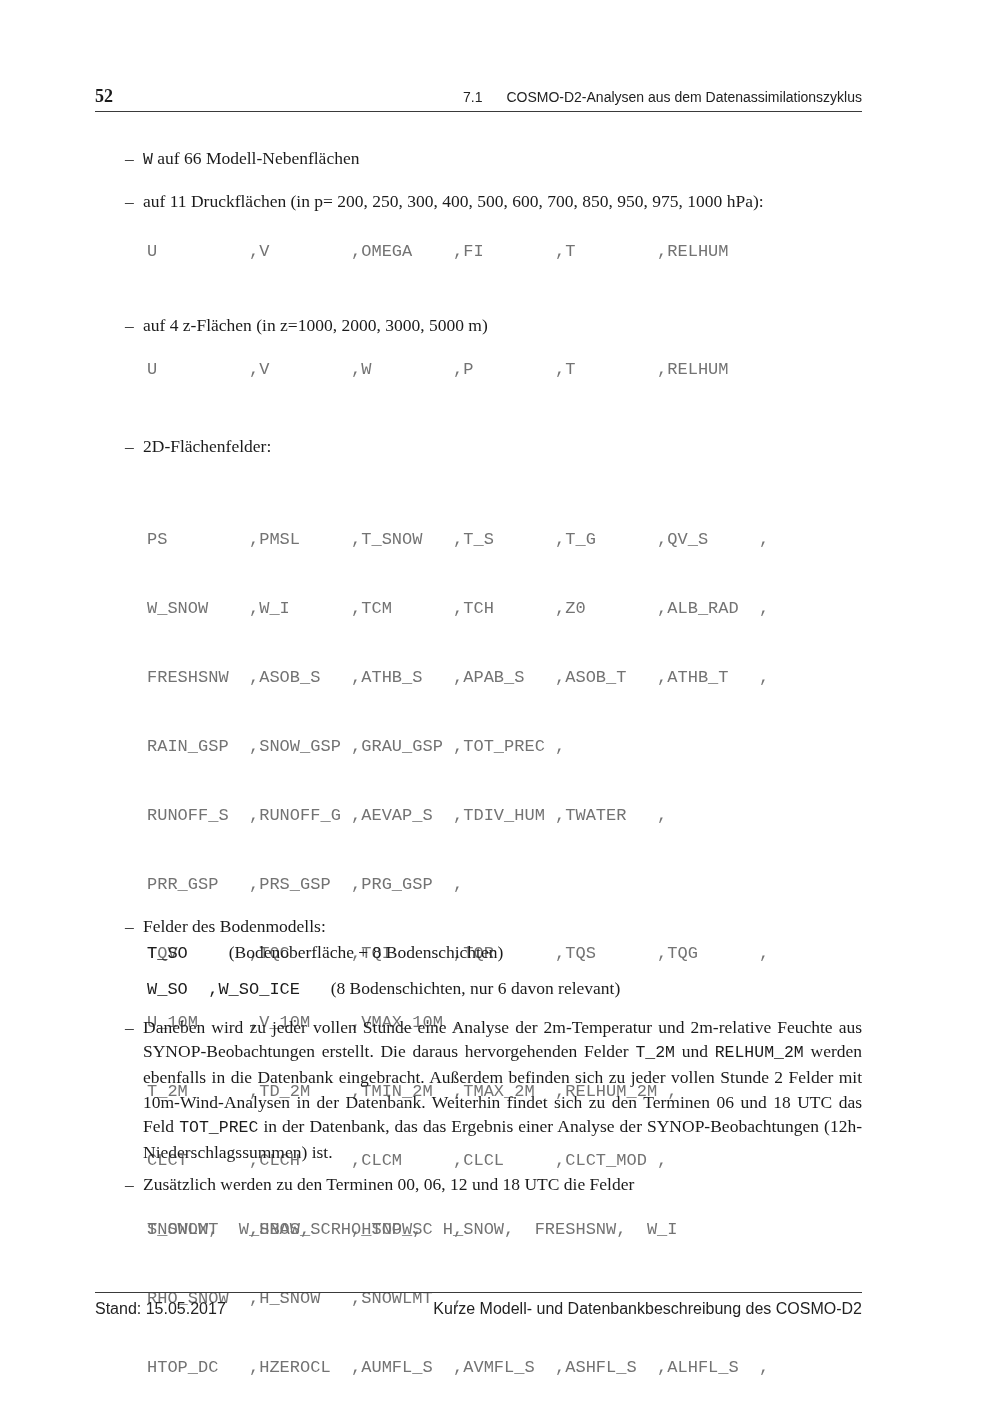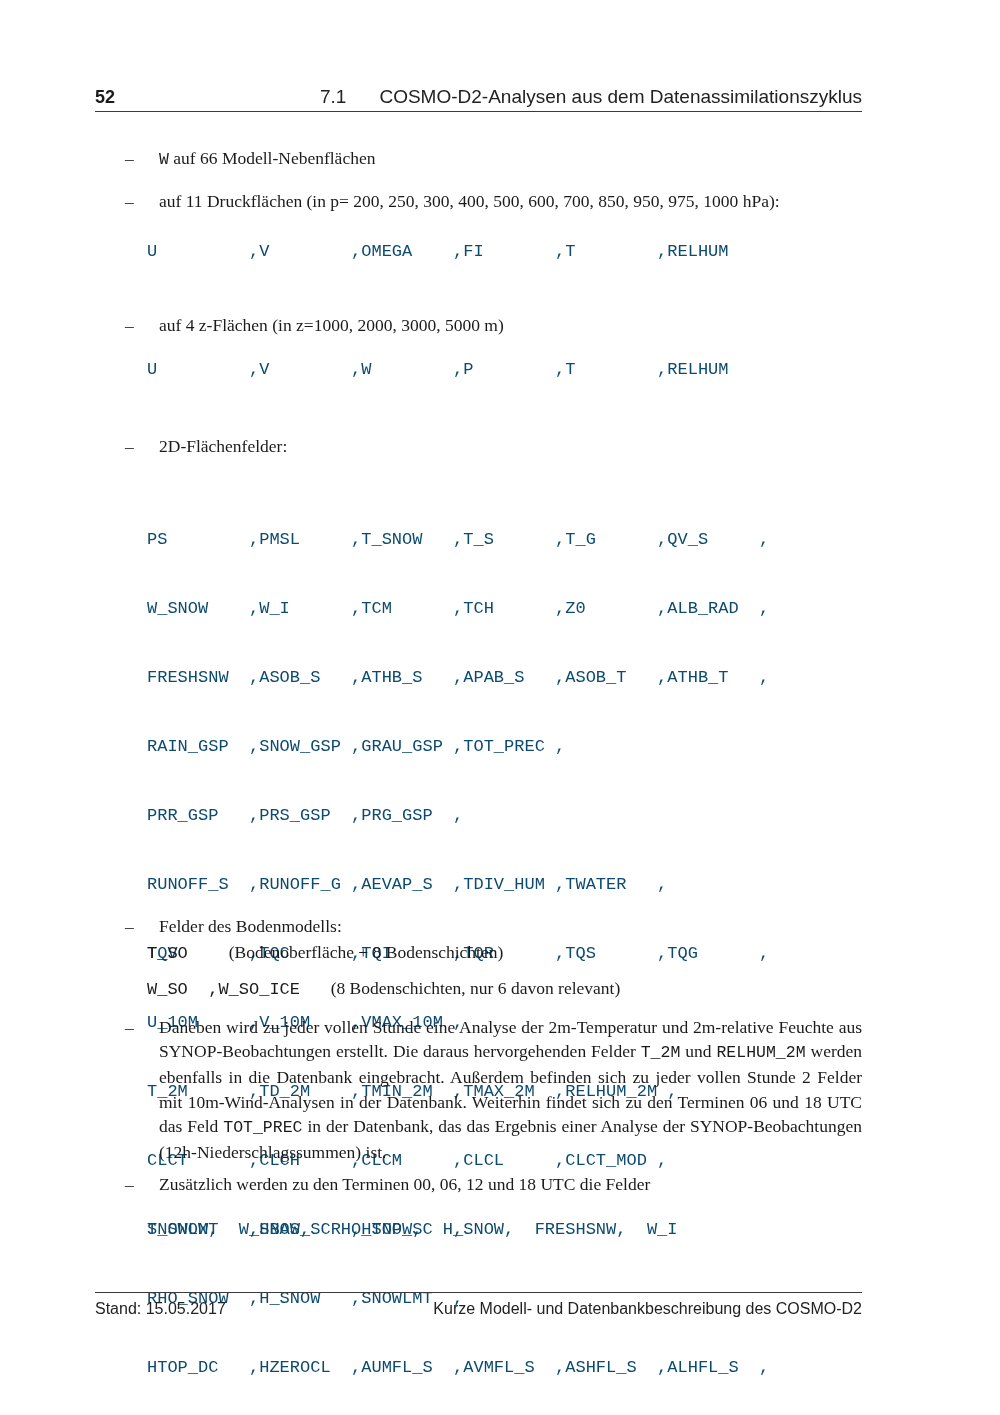--- a/index.html
+++ b/index.html
@@ -13,47 +13,47 @@
     color: #1b1b1b;
     font-family: "Liberation Serif", serif;
   }
   
   .header-row {
     position: absolute;
     left: 95px; top: 86px; width: 767px;
     display: flex; justify-content: space-between; align-items: baseline;
   }
   .page-number {
-    font-family: Liberation Sans, sans-serif;
+    font-family: Liberation Serif, serif;
     font-weight: bold; font-size: 18px;
   }
   .header-section {
     font-family: "Liberation Sans", sans-serif;
-    font-size: 19px; display: flex; gap: 33px; color: #222;
+    font-size: 14px; display: flex; gap: 24px; color: #222;
   }
   .rule {
     position: absolute; left: 95px; width: 767px; height: 1px;
     background: #3a3a3a;
   }
   .header-rule { top: 111px; }
   .footer-rule { top: 1292px; }
   
   .bullet {
     position: absolute; left: 125px; width: 737px;
     font-size: 17.5px; line-height: 24.2px;
   }
   .bullet .dash { position: absolute; left: 0; top: 0; }
-  .bullet .btext { display: block; margin-left: 34px; }
+  .bullet .btext { display: block; margin-left: 18px; }
   .justify .btext { text-align: justify; }
   
   .mono-block {
     position: absolute; left: 147px;
     font-family: "Liberation Mono", monospace;
     font-size: 17px; line-height: 23px;
-    white-space: pre; color: #0c4a6e;
+    white-space: pre; color: #737373;
   }
   .mono-line { white-space: pre; }
   .mono {
     font-family: "Liberation Mono", monospace;
     font-size: 16.5px; white-space: pre;
   }
   .soil-line {
     position: absolute; left: 147px;
     font-size: 17.5px; line-height: 24px;
   }
@@ -102,22 +102,22 @@
   <div class="bullet" style="top:434px;">
     <span class="dash">–</span>
     <span class="btext">2D-Flächenfelder:</span>
   </div>
 
   <div class="mono-block" style="top:482px;">
     <div class="mono-line">PS        ,PMSL     ,T_SNOW   ,T_S      ,T_G      ,QV_S     ,</div>
     <div class="mono-line">W_SNOW    ,W_I      ,TCM      ,TCH      ,Z0       ,ALB_RAD  ,</div>
     <div class="mono-line">FRESHSNW  ,ASOB_S   ,ATHB_S   ,APAB_S   ,ASOB_T   ,ATHB_T   ,</div>
     <div class="mono-line">RAIN_GSP  ,SNOW_GSP ,GRAU_GSP ,TOT_PREC ,</div>
+    <div class="mono-line">RUNOFF_S  ,RUNOFF_G ,AEVAP_S  ,TDIV_HUM ,TWATER   ,</div>
     <div class="mono-line">PRR_GSP   ,PRS_GSP  ,PRG_GSP  ,</div>
-    <div class="mono-line">RUNOFF_S  ,RUNOFF_G ,AEVAP_S  ,TDIV_HUM ,TWATER   ,</div>
     <div class="mono-line">TQV       ,TQC      ,TQI      ,TQR      ,TQS      ,TQG      ,</div>
     <div class="mono-line">U_10M     ,V_10M    ,VMAX_10M ,</div>
     <div class="mono-line">T_2M      ,TD_2M    ,TMIN_2M  ,TMAX_2M  ,RELHUM_2M ,</div>
     <div class="mono-line">CLCT      ,CLCH     ,CLCM     ,CLCL     ,CLCT_MOD ,</div>
     <div class="mono-line">SNOWLMT   ,HBAS_SC  ,HTOP_SC  ,</div>
     <div class="mono-line">RHO_SNOW  ,H_SNOW   ,SNOWLMT  ,</div>
     <div class="mono-line">HTOP_DC   ,HZEROCL  ,AUMFL_S  ,AVMFL_S  ,ASHFL_S  ,ALHFL_S  ,</div>
     
     
     

